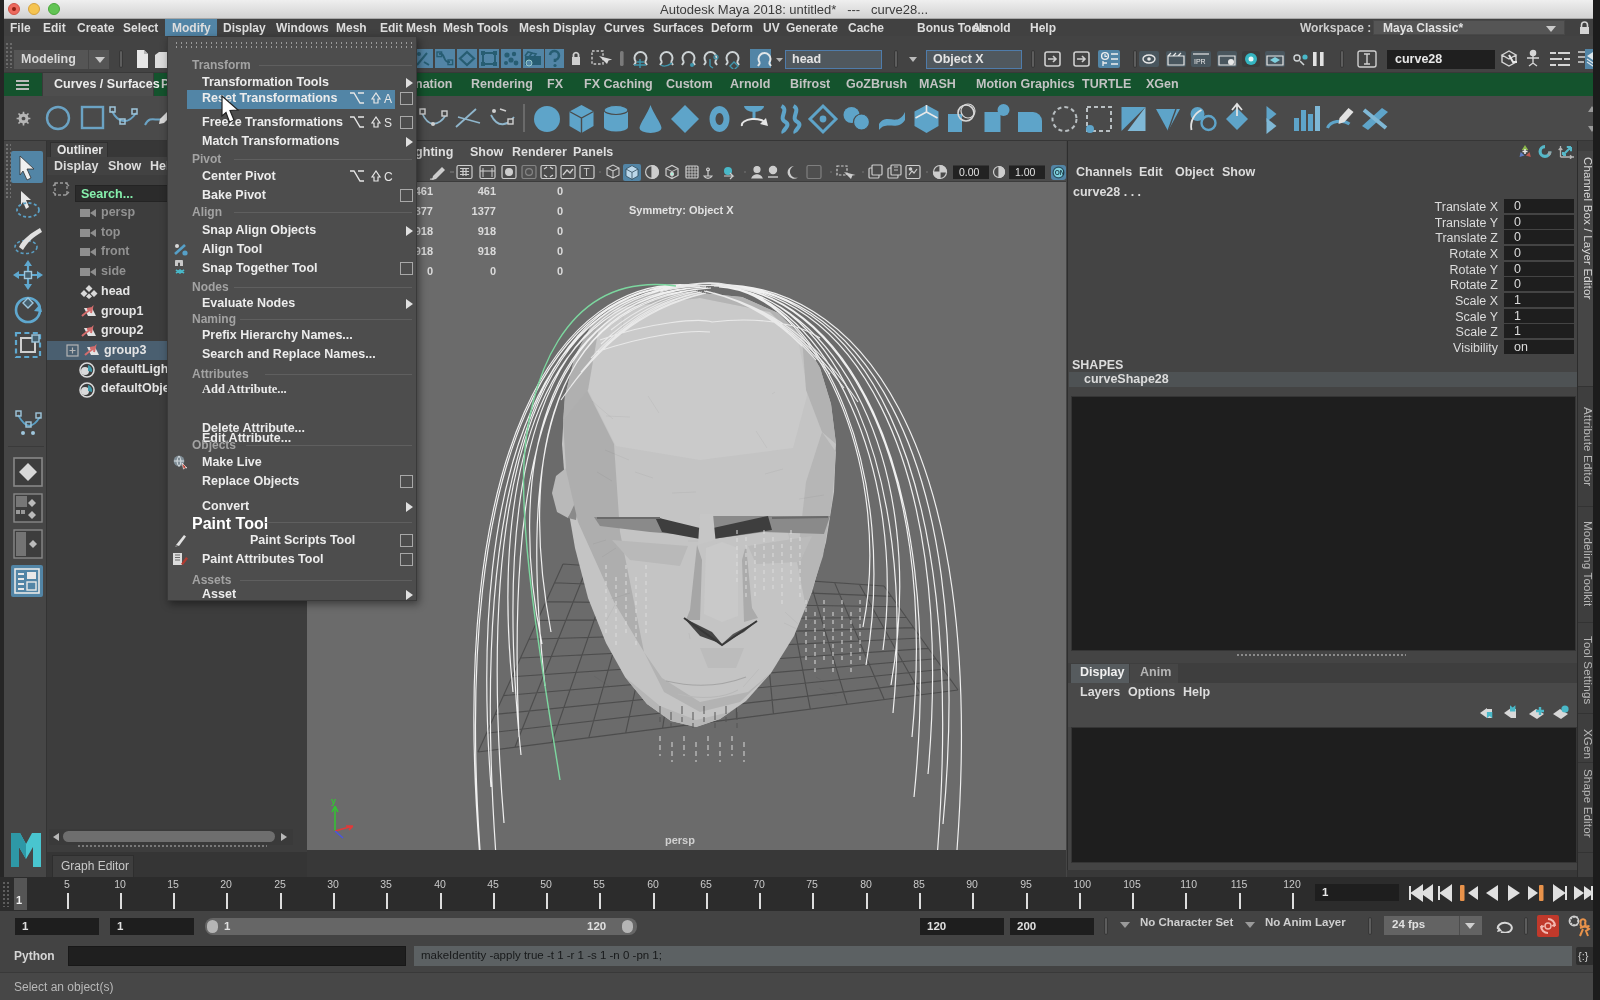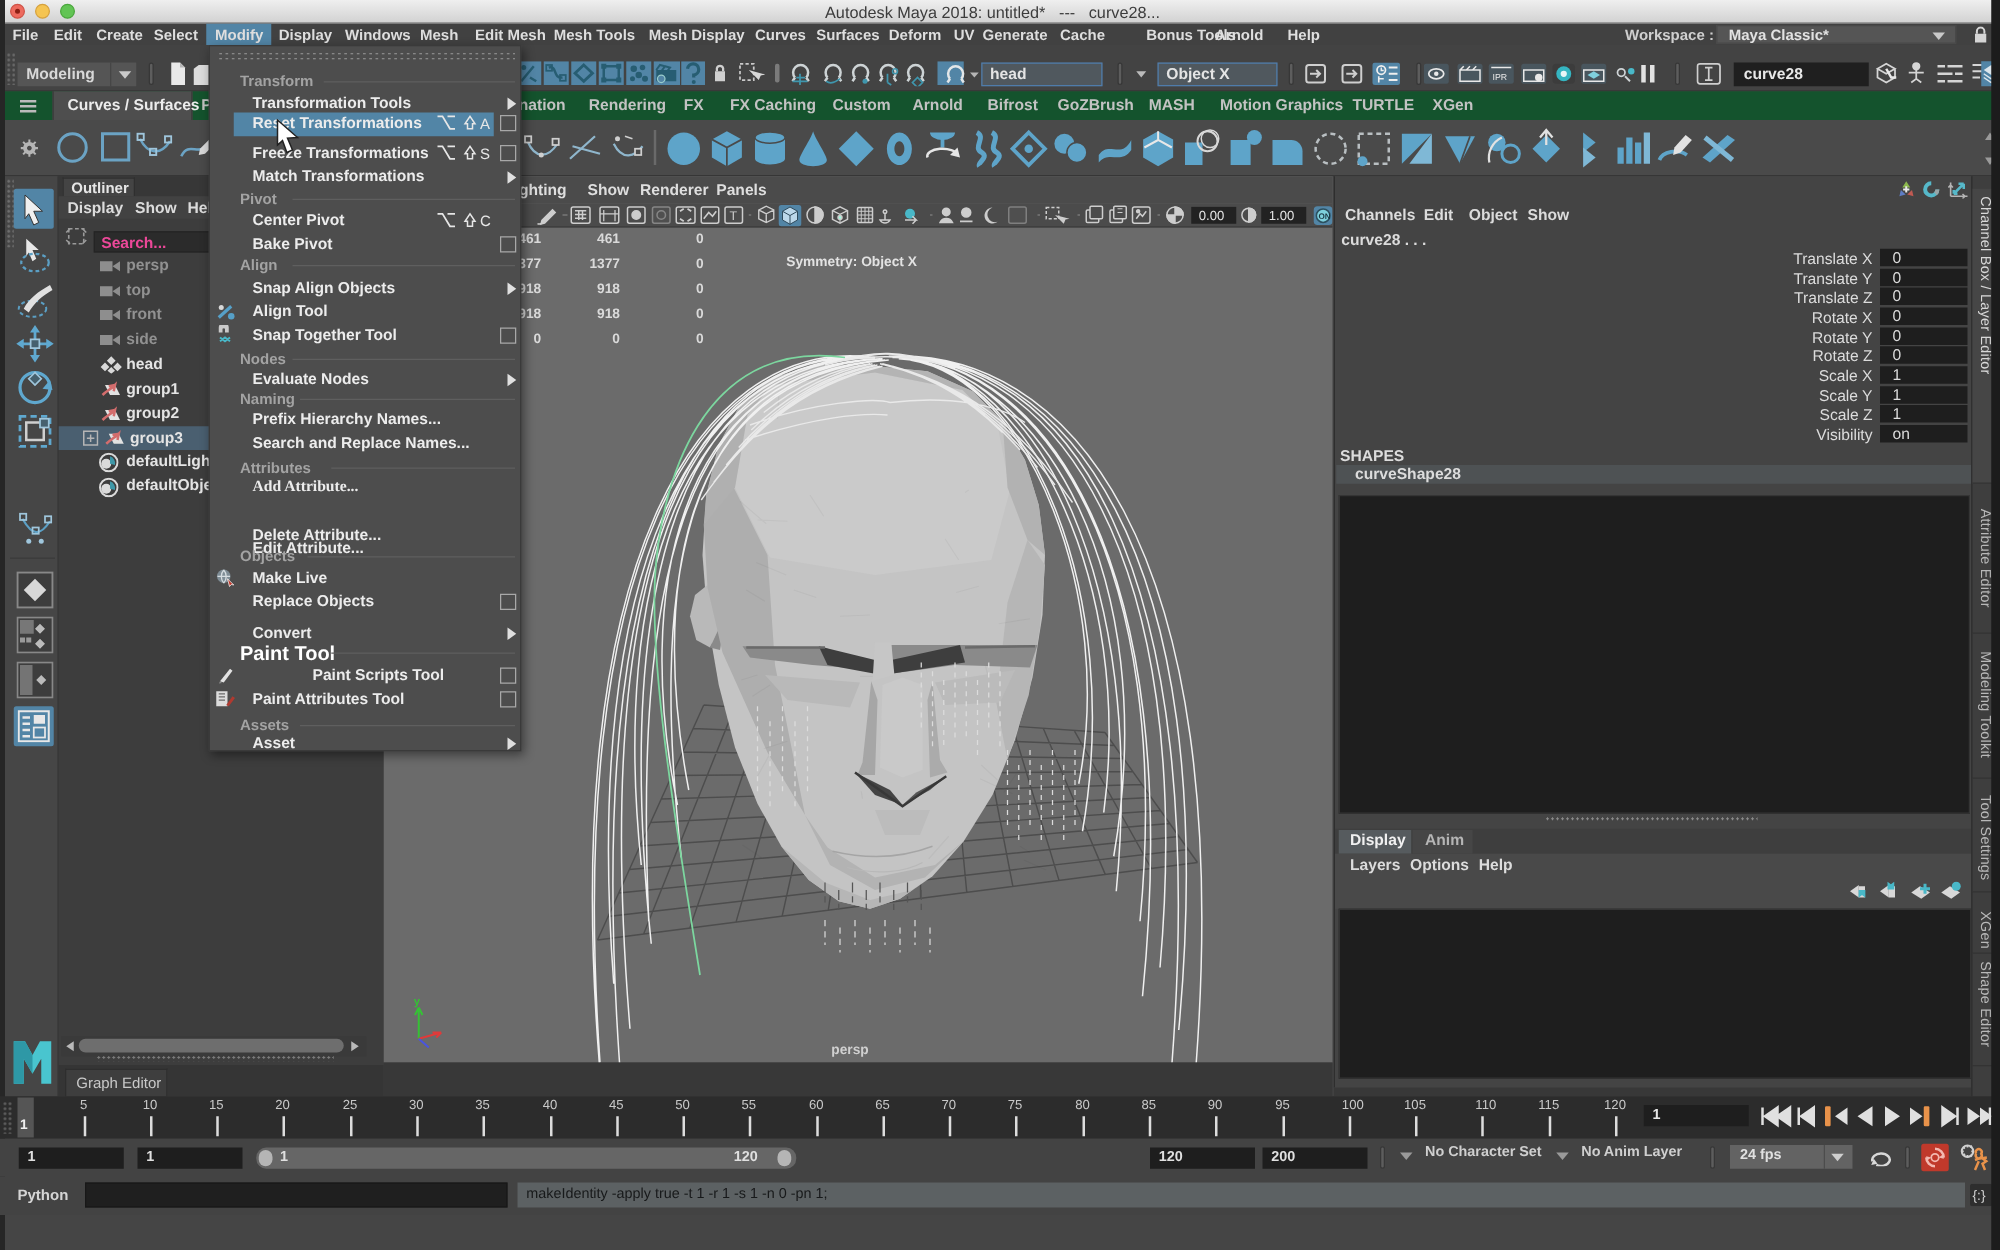--- a/index.html
+++ b/index.html
@@ -457,21 +457,21 @@
   <div class="abs" style="left:0;top:16px;width:260px;height:18px;background:#424242;">
     <div class="tx" style="left:7px;top:2px;font-size:12.5px;color:#dcdcdc;">Display</div>
     <div class="tx" style="left:61px;top:2px;font-size:12.5px;color:#dcdcdc;">Show</div>
     <div class="tx" style="left:103px;top:2px;font-size:12.5px;color:#dcdcdc;">Help</div>
   </div>
   <svg class="abs" style="left:5px;top:39px;" width="18" height="18">
         <rect x="3" y="3" width="12" height="12" fill="none" stroke="#9a9a9a" stroke-width="1.3" stroke-dasharray="3 2"></rect>
         <path d="M1 6 l3-3 M14 3 l3 3 M1 12 l3 3 M17 12 l-3 3" stroke="#9a9a9a" stroke-width="1.3" fill="none"></path>
       </svg>
   <div class="abs" style="left:28px;top:44px;width:232px;height:17px;background:#2b2b2b;border:1px solid #242424;">
-    <div class="tx" style="left:5px;top:1px;font-size:12.5px;color:#ec4899;">Search...</div>
+    <div class="tx" style="left:5px;top:1px;font-size:12.5px;color:#86efac;">Search...</div>
   </div>
 
   <div class="abs" id="tree" style="left:0;top:63px;width:260px;height:640px;font-size:12.5px;color:#e4e4e4;">
     <svg class="abs" style="left:33px;top:3px;" width="17" height="12">
           <rect x="0" y="2" width="10" height="8" fill="#8e8e8e"></rect>
           <path d="M16 2 v8 l-6-4 Z" fill="#8e8e8e"></path>
         </svg>
     <div class="tx" style="left:54px;top:1px;color:#919191;">persp</div>
     <svg class="abs" style="left:33px;top:23px;" width="17" height="12">
           <rect x="0" y="2" width="10" height="8" fill="#8e8e8e"></rect>
@@ -976,20 +976,23 @@
   <div class="abs" style="left:68px;top:5px;width:338px;height:20px;background:#1f1f1f;border:1px solid #181818;"></div>
   <div class="abs" style="left:414px;top:5px;width:1158px;height:20px;background:#5c6163;">
     <div class="tx" style="left:7px;top:3px;font-size:11.5px;color:#17191a;font-weight:normal;">makeIdentity -apply true -t 1 -r 1 -s 1 -n 0 -pn 1;</div>
   </div>
   <svg class="abs" style="left:1576px;top:6px;" width="18" height="18" viewBox="0 0 18 18">
         <rect x="0" y="0" width="18" height="18" rx="2" fill="#2e2e2e"></rect>
         <text x="2" y="13" font-size="11" fill="#cfcfcf" font-family="Liberation Mono, monospace">{:}</text>
       </svg>
 </div>
 
+<div class="abs" id="helpline" style="left:0;top:972px;width:1600px;height:28px;background:#474747;border-top:1px solid #393939;">
+  <div class="tx" style="left:14px;top:7px;font-size:12px;color:#b8b8b8;font-weight:normal;">Select an object(s)</div>
+</div>
 
 <div class="abs" style="left:1593px;top:0;width:7px;height:1000px;background:#1c1c1c;"></div>
 
 <div class="abs" id="popup" style="left:167px;top:36px;width:250px;height:565px;background:#4d4d4d;border:1px solid #3a3a3a;box-shadow:2px 3px 8px rgba(0,0,0,0.45);">
       <div class="abs" style="left:6px;top:4px;width:238px;height:8px;background-image:radial-gradient(#9a9a9a 0.8px,transparent 1px);background-size:5px 4px;"></div>
       <div class="abs" style="left:19px;top:53px;width:208px;height:19px;background:#5285a6;"></div>
       <div class="tx" style="left:24px;top:21px;font-size:12px;color:#a3a3a3;">Transform</div>
       <div class="abs" style="left:91px;top:28px;width:153px;height:1px;background:#5f5f5f;"></div>
       <div class="abs" style="left:0;top:36px;width:250px;height:19px;">
         <div class="tx" style="left:34px;top:2px;font-size:12.5px;color:#ececec;">Transformation Tools</div>

